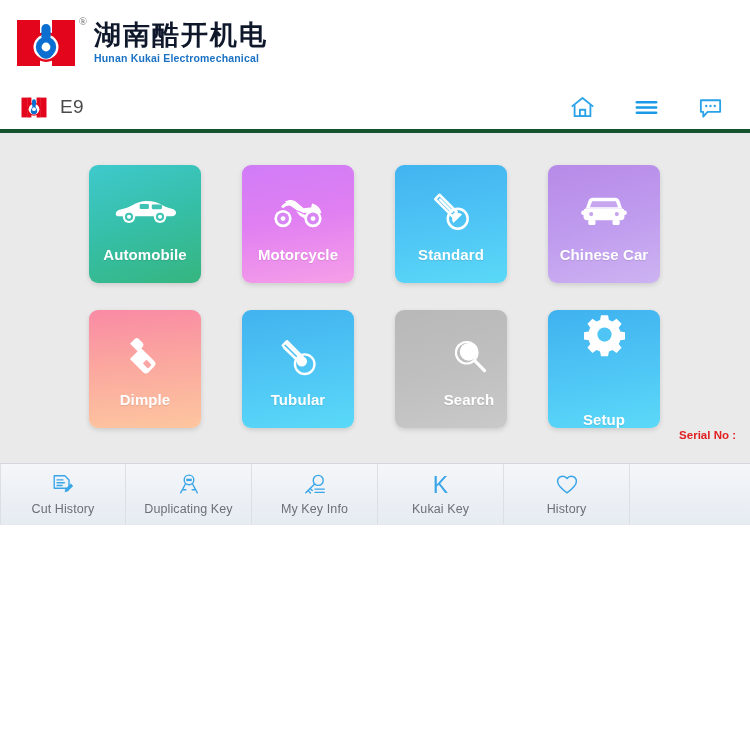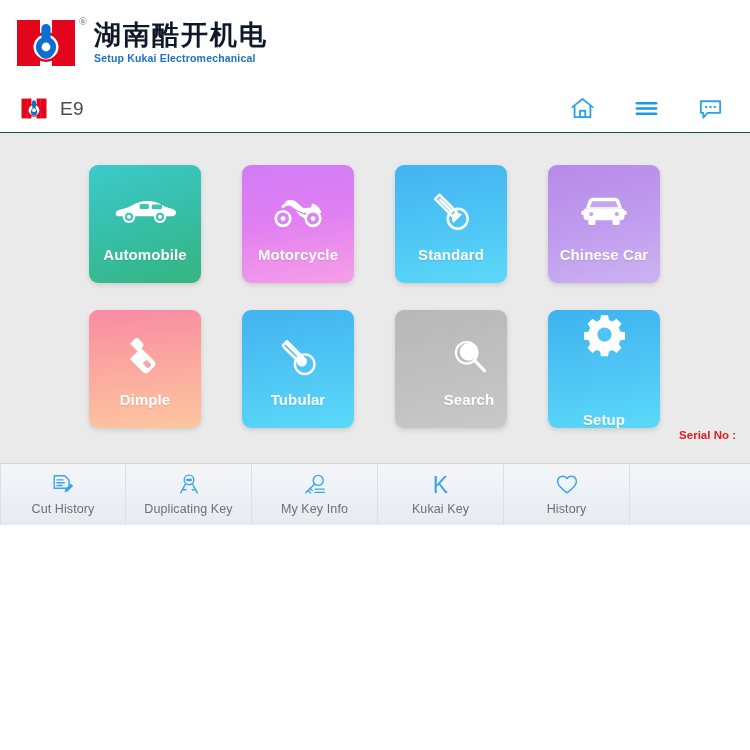--- a/index.html
+++ b/index.html
@@ -32,21 +32,21 @@
   }
   #brand-en {
     font-size: 10.5px; color: #1b72c4; letter-spacing: .18px;
     margin-top: 3px; font-weight: bold;
   }
 
   
   #app-header {
     height: 48px;
     background: #ffffff;
-    border-bottom: 1px solid #14532d;
+    border-bottom: 4px solid #14532d;
     display: flex; align-items: center;
     padding: 0 26px 0 20px;
   }
   #app-header-left { display: flex; align-items: center; gap: 12px; }
   #header-logo-mark { width: 28px; height: 25px; position: relative; }
   #header-model {
     font-size: 19px; color: #4a4a4a; letter-spacing: .4px;
   }
   #app-header-right {
     margin-left: auto; display: flex; align-items: center; gap: 37px;
@@ -138,21 +138,21 @@
       <circle cx="32" cy="33" r="12.5" fill="#ffffff"></circle>
       <path d="M32 10 a4.6 4.6 0 0 1 4.6 4.6 l0 8 a4.6 4.6 0 0 1 -9.2 0 l0 -8 A4.6 4.6 0 0 1 32 10 z" fill="#0a6fd1"></path>
       <circle cx="32" cy="33" r="10.2" fill="#0a6fd1"></circle>
       <path d="M32 19 l6.6 14.5 a7.6 7.6 0 1 1 -13.2 0 z" fill="#0a6fd1"></path>
       <circle cx="32" cy="33" r="4.4" fill="#ffffff"></circle>
     </svg>
     <span id="brand-reg-mark">®</span>
   </div>
   <div id="brand-text-block">
     <div id="brand-cn">湖南酷开机电</div>
-    <div id="brand-en">Setup Kukai Electromechanical</div>
+    <div id="brand-en">Hunan Kukai Electromechanical</div>
   </div>
 </div>
 
 <div id="app-header">
   <div id="app-header-left">
     <div id="header-logo-mark">
       <svg viewBox="0 0 64 58" width="28" height="25">
         <path d="M3 6 h13 v46 h-13 z" fill="#e3051b"></path>
         <path d="M48 6 h13 v46 h-13 z" fill="#e3051b"></path>
         <path d="M16 6 h10 l0 16 l-2 0 a19 19 0 0 0 -4 8 l-4 0 z" fill="#e3051b"></path>

